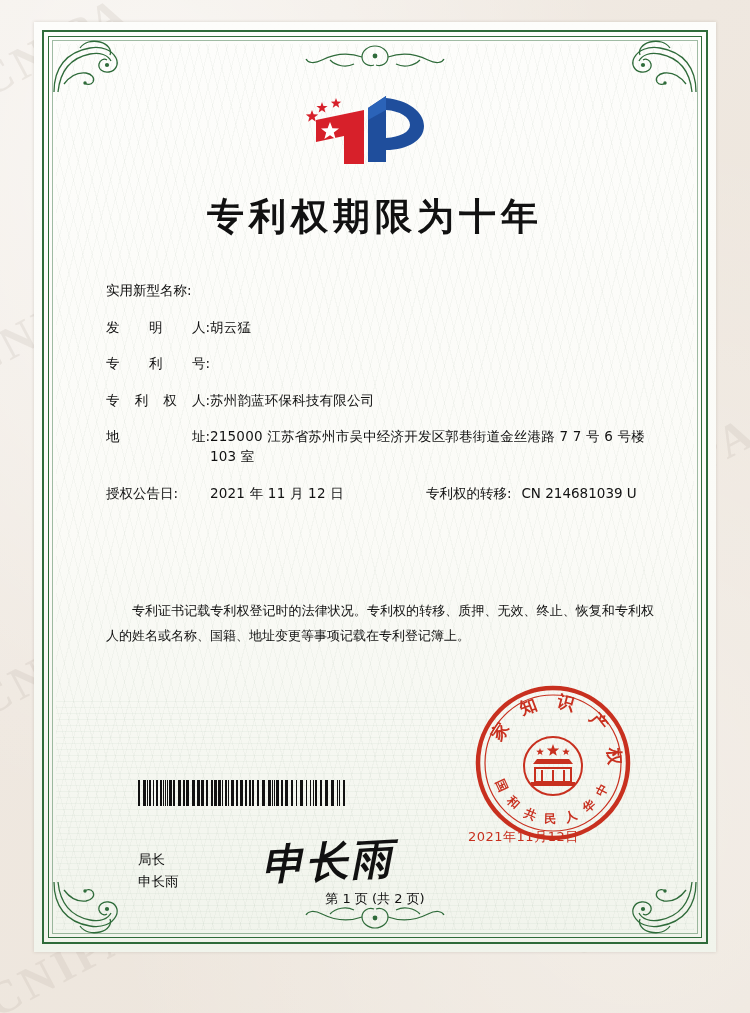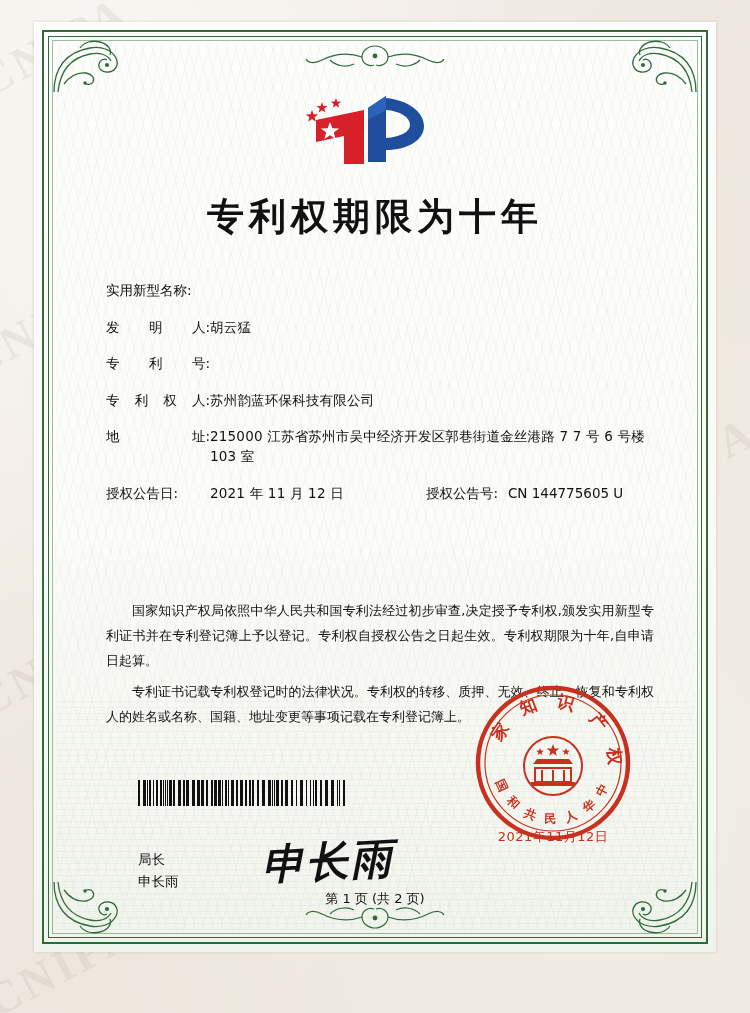--- a/index.html
+++ b/index.html
@@ -283,21 +283,20 @@
     bottom: 108px;
     width: 162px;
     height: 162px;
   }
   .seal svg { width: 100%; height: 100%; display: block; }
   .seal-date {
     position: absolute;
     right: 78px;
     bottom: 106px;
     width: 170px;
-    text-align: center;
     font-family: "DejaVu Sans", sans-serif;
     font-size: 13px;
     color: #c8301f;
     letter-spacing: .5px;
   }
 
   
   .page-num {
     position: absolute;
     left: 0; right: 0;
@@ -473,28 +472,27 @@
         <div class="field-label spread">
           <span>地</span>
           <span>址:</span>
         </div>
         <div class="field-value">215000 江苏省苏州市吴中经济开发区郭巷街道金丝港路 7 7 号 6 号楼 103 室</div>
       </div>
 
       <div class="field-row two-col">
         <div class="field-label">授权公告日:</div>
         <div class="field-value">2021 年 11 月 12 日</div>
-        <div class="pub-second-label">授权公告号:</div>
-        <div class="pub-second-value">CN 144775605 U</div>
+        <div class="pub-second-label">专利权的转移:</div>
+        <div class="pub-second-value">CN 214681039 U</div>
       </div>
 
     </div>
 
     <div class="paragraphs">
-      <p>国家知识产权局依照中华人民共和国专利法经过初步审查,决定授予专利权,颁发实用新型专利证书并在专利登记簿上予以登记。专利权自授权公告之日起生效。专利权期限为十年,自申请日起算。</p>
       <p>专利证书记载专利权登记时的法律状况。专利权的转移、质押、无效、终止、恢复和专利权人的姓名或名称、国籍、地址变更等事项记载在专利登记簿上。</p>
     </div>
 
     <div class="barcode" id="barcode">
         <i style="width: 2px; margin-right: 3px;"></i>
         <i style="width: 3px; margin-right: 1px;"></i>
         <i style="width: 1px; margin-right: 1px;"></i>
         <i style="width: 2px; margin-right: 2px;"></i>
         <i style="width: 1px; margin-right: 2px;"></i>
         <i style="width: 2px; margin-right: 2px;"></i>

